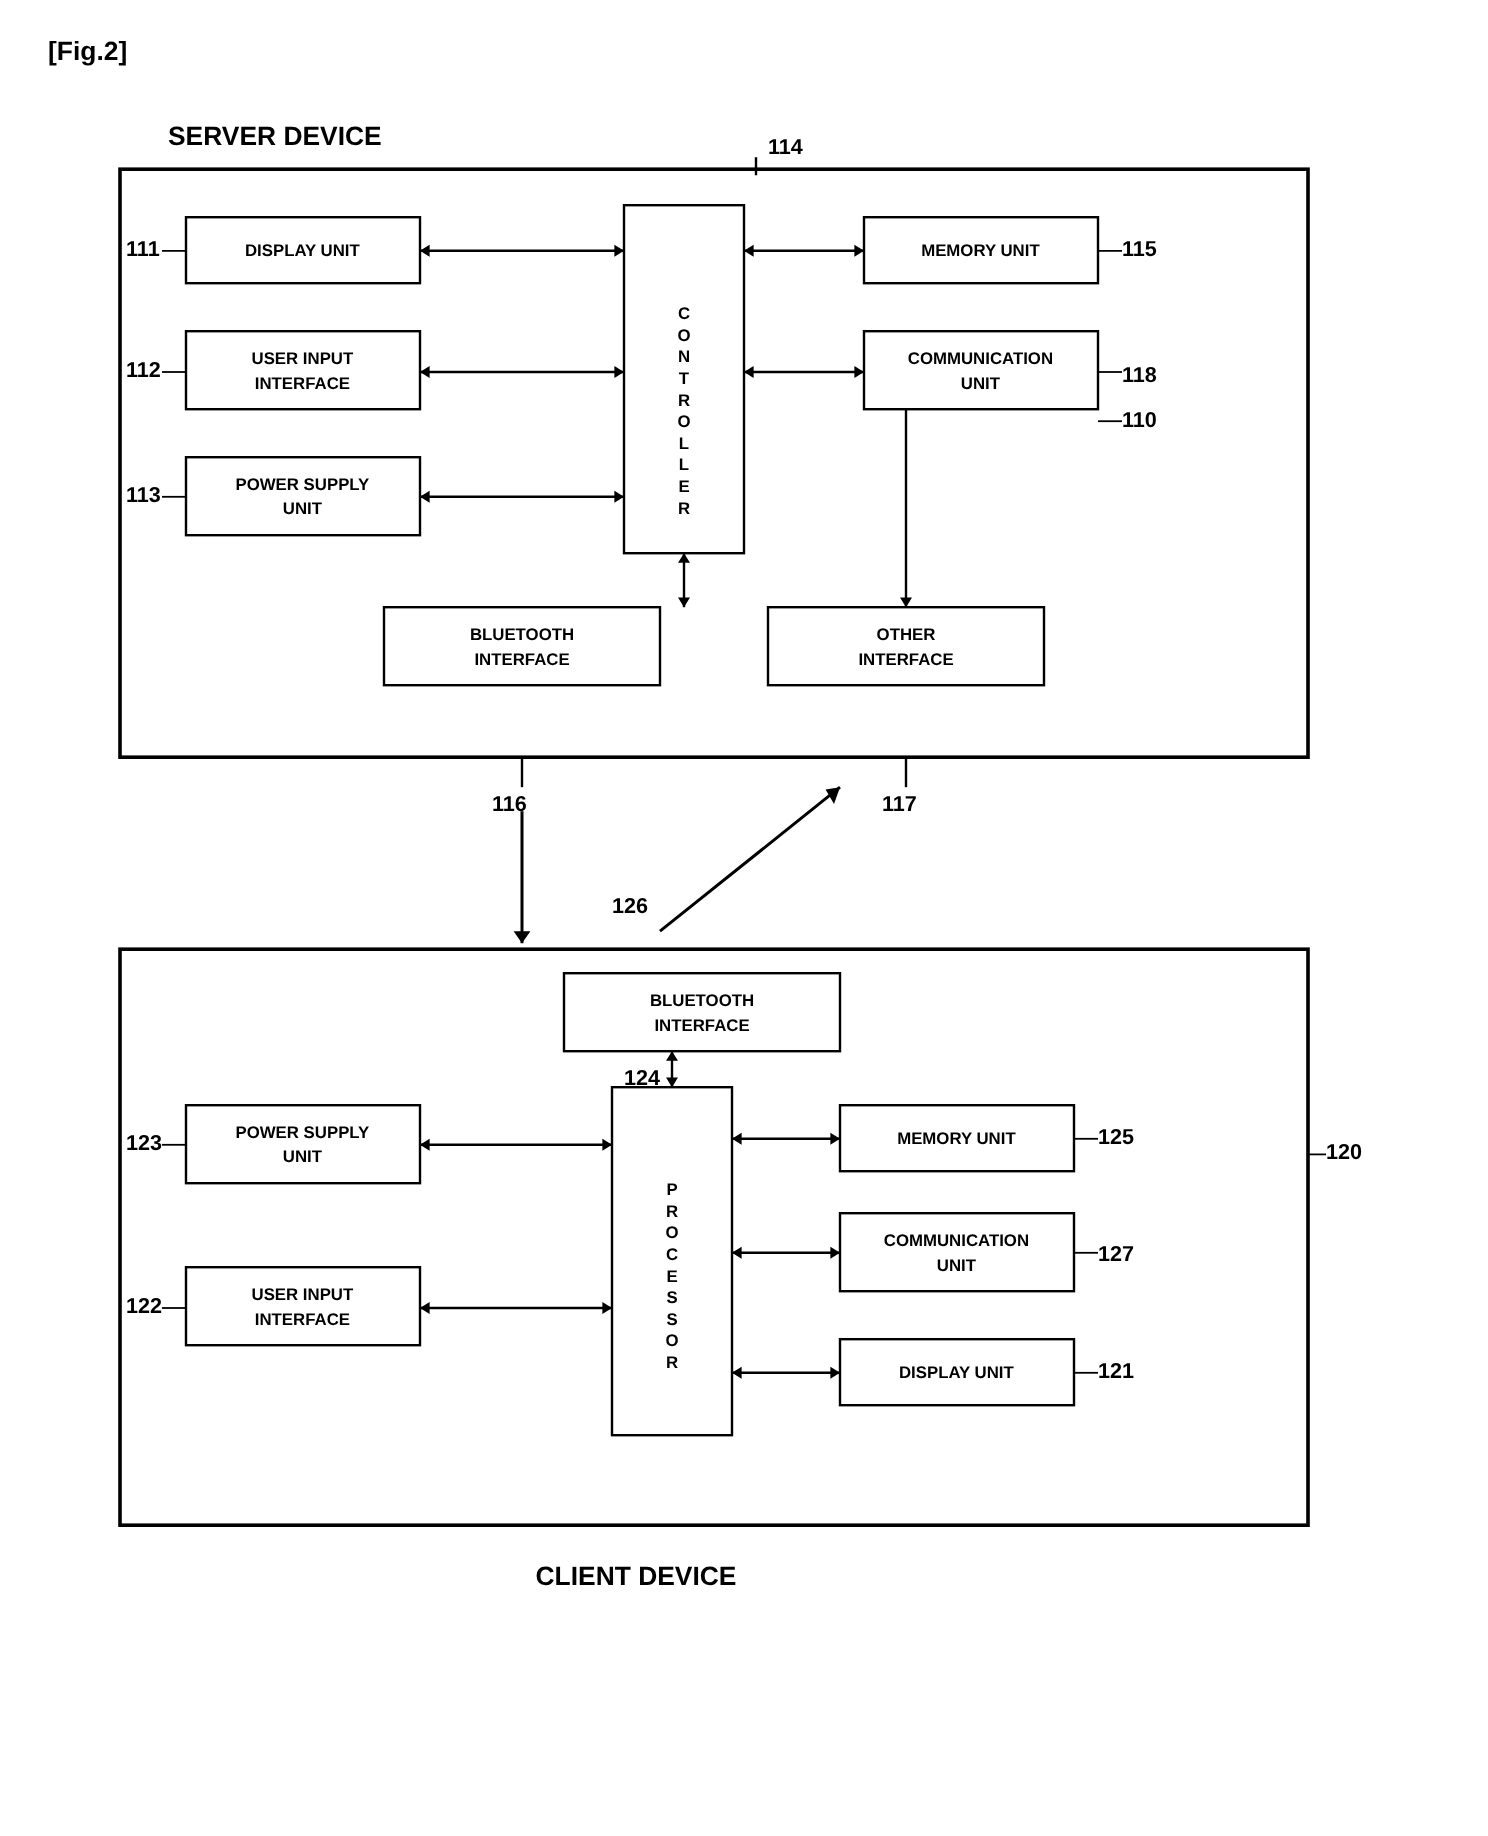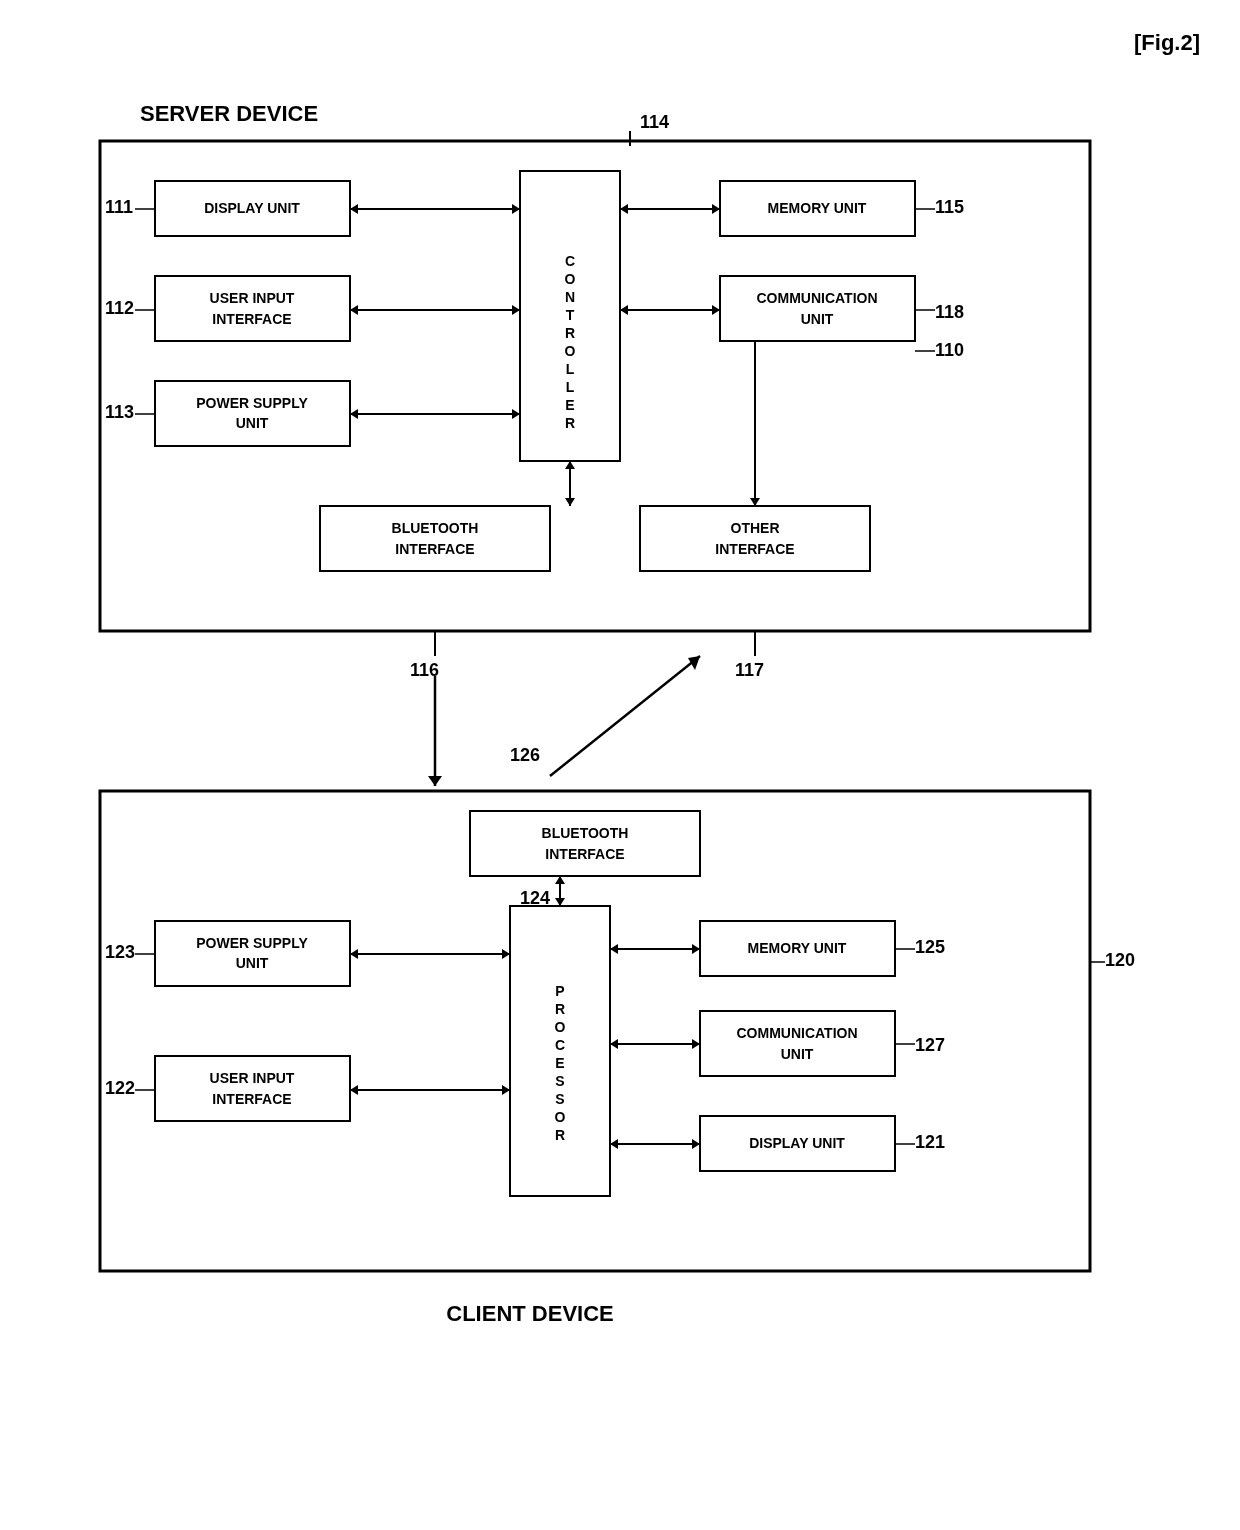--- a/index.html
+++ b/index.html
@@ -16,21 +16,20 @@
       min-height: 1530px;
       position: relative;
       background: #fff;
       padding: 30px 40px;
     }
     .fig-label {
       font-size: 22px;
       font-weight: bold;
       margin-bottom: 10px;
       color: #000;
-      text-align: right;
     }
   </style>
 </head>
 <body>
 
 <div class="page">
 
   <div class="fig-label">[Fig.2]</div>
 
   <svg width="1160" height="1480" viewBox="0 0 1160 1480" xmlns="http://www.w3.org/2000/svg" style="display:block; margin: 0 auto;">

